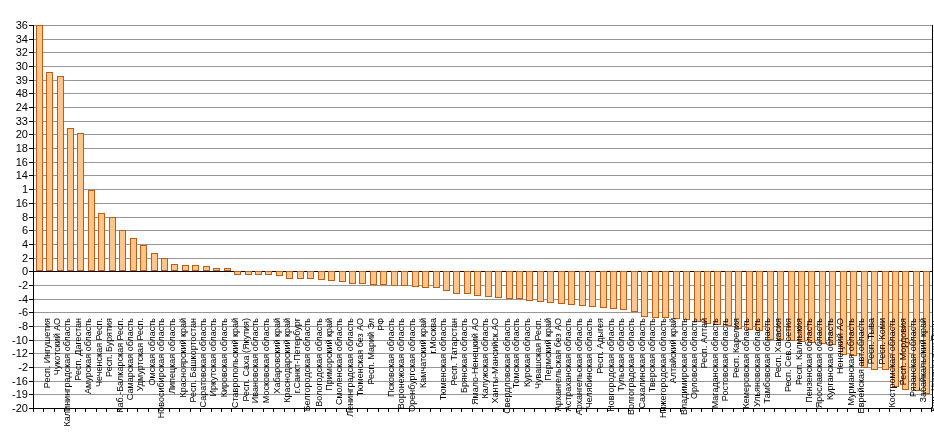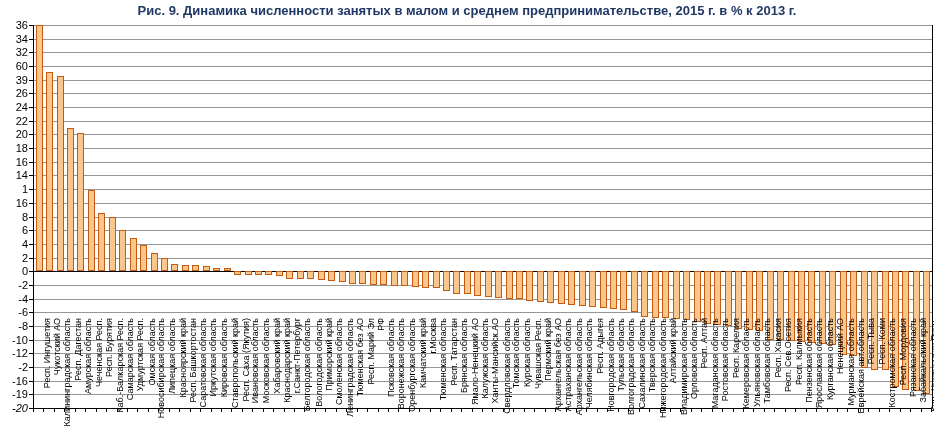--- a/index.html
+++ b/index.html
@@ -50,21 +50,20 @@
     position:absolute;top:0;right:-4.5px;
     transform:rotate(-90deg);transform-origin:top right;
     white-space:nowrap;
     font-size:9px;line-height:9px;color:#000;
   }
 </style>
 </head>
 <body>
 
 <div id="figure">
-  <div id="chart-title" style="color: rgb(32, 56, 100);">Рис. 9. Динамика численности занятых в малом и среднем предпринимательстве, 2015 г. в % к 2013 г.</div>
   <div id="plot-area">
       <div class="gridline" style="top: 0px; border-top-color: rgb(150, 150, 150);"></div>
       <div class="gridline" style="top: 13.6786px; border-top-color: rgb(150, 150, 150);"></div>
       <div class="gridline" style="top: 27.3571px; border-top-color: rgb(150, 150, 150);"></div>
       <div class="gridline" style="top: 41.0357px; border-top-color: rgb(150, 150, 150);"></div>
       <div class="gridline" style="top: 54.7143px; border-top-color: rgb(150, 150, 150);"></div>
       <div class="gridline" style="top: 68.3929px; border-top-color: rgb(150, 150, 150);"></div>
       <div class="gridline" style="top: 82.0714px; border-top-color: rgb(150, 150, 150);"></div>
       <div class="gridline" style="top: 95.75px; border-top-color: rgb(150, 150, 150);"></div>
       <div class="gridline" style="top: 109.429px; border-top-color: rgb(150, 150, 150);"></div>
@@ -175,29 +174,29 @@
       <div class="bar" title="Забайкальский край" style="background: rgb(251, 198, 140); border-color: rgb(197, 90, 17); left: 878.837px; top: 246.214px; height: 119.688px;"></div>
       <div class="bar" title="Кар.-Черкесская Респ." style="background: rgb(251, 198, 140); border-color: rgb(197, 90, 17); left: 889.279px; top: 246.214px; height: 122.423px;"></div>
     </div>
   <div id="axis-layer">
       <div class="ylabel" style="top: 19px;">36</div>
       <div class="ytick" style="top: 25px;"></div>
       <div class="ylabel" style="top: 32.6786px;">34</div>
       <div class="ytick" style="top: 38.6786px;"></div>
       <div class="ylabel" style="top: 46.3571px;">32</div>
       <div class="ytick" style="top: 52.3571px;"></div>
-      <div class="ylabel" style="top: 60.0357px;">60</div>
+      <div class="ylabel" style="top: 60.0357px;">30</div>
       <div class="ytick" style="top: 66.0357px;"></div>
       <div class="ylabel" style="top: 73.7143px;">39</div>
       <div class="ytick" style="top: 79.7143px;"></div>
-      <div class="ylabel" style="top: 87.3929px;">26</div>
+      <div class="ylabel" style="top: 87.3929px;">48</div>
       <div class="ytick" style="top: 93.3929px;"></div>
       <div class="ylabel" style="top: 101.071px;">24</div>
       <div class="ytick" style="top: 107.071px;"></div>
-      <div class="ylabel" style="top: 114.75px;">22</div>
+      <div class="ylabel" style="top: 114.75px;">33</div>
       <div class="ytick" style="top: 120.75px;"></div>
       <div class="ylabel" style="top: 128.429px;">20</div>
       <div class="ytick" style="top: 134.429px;"></div>
       <div class="ylabel" style="top: 142.107px;">18</div>
       <div class="ytick" style="top: 148.107px;"></div>
       <div class="ylabel" style="top: 155.786px;">16</div>
       <div class="ytick" style="top: 161.786px;"></div>
       <div class="ylabel" style="top: 169.464px;">14</div>
       <div class="ytick" style="top: 175.464px;"></div>
       <div class="ylabel" style="top: 183.143px;">1</div>
@@ -225,21 +224,21 @@
       <div class="ylabel" style="top: 333.607px;">-10</div>
       <div class="ytick" style="top: 339.607px;"></div>
       <div class="ylabel" style="top: 347.286px;">-12</div>
       <div class="ytick" style="top: 353.286px;"></div>
       <div class="ylabel" style="top: 360.964px;">-2</div>
       <div class="ytick" style="top: 366.964px;"></div>
       <div class="ylabel" style="top: 374.643px;">-16</div>
       <div class="ytick" style="top: 380.643px;"></div>
       <div class="ylabel" style="top: 388.321px;">-19</div>
       <div class="ytick" style="top: 394.321px;"></div>
-      <div class="ylabel" style="top: 402px; font-style: italic;">-20</div>
+      <div class="ylabel" style="top: 402px;">-20</div>
       <div class="ytick" style="top: 408px;"></div>
       <div class="xtick" style="left: 33px;"></div>
       <div class="xtick" style="left: 43.4419px;"></div>
       <div class="xtick" style="left: 53.8837px;"></div>
       <div class="xtick" style="left: 64.3256px;"></div>
       <div class="xtick" style="left: 74.7674px;"></div>
       <div class="xtick" style="left: 85.2093px;"></div>
       <div class="xtick" style="left: 95.6512px;"></div>
       <div class="xtick" style="left: 106.093px;"></div>
       <div class="xtick" style="left: 116.535px;"></div>

